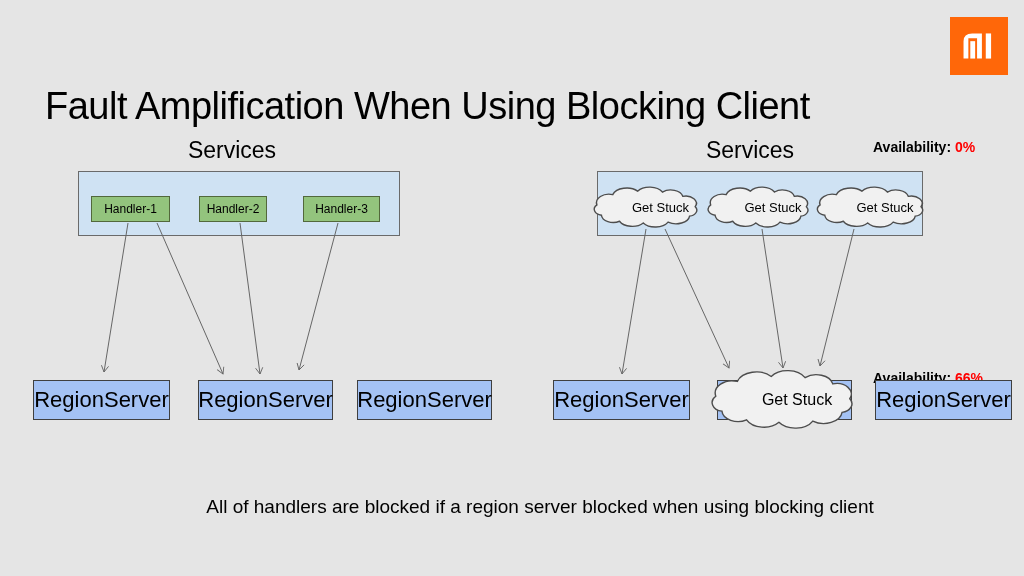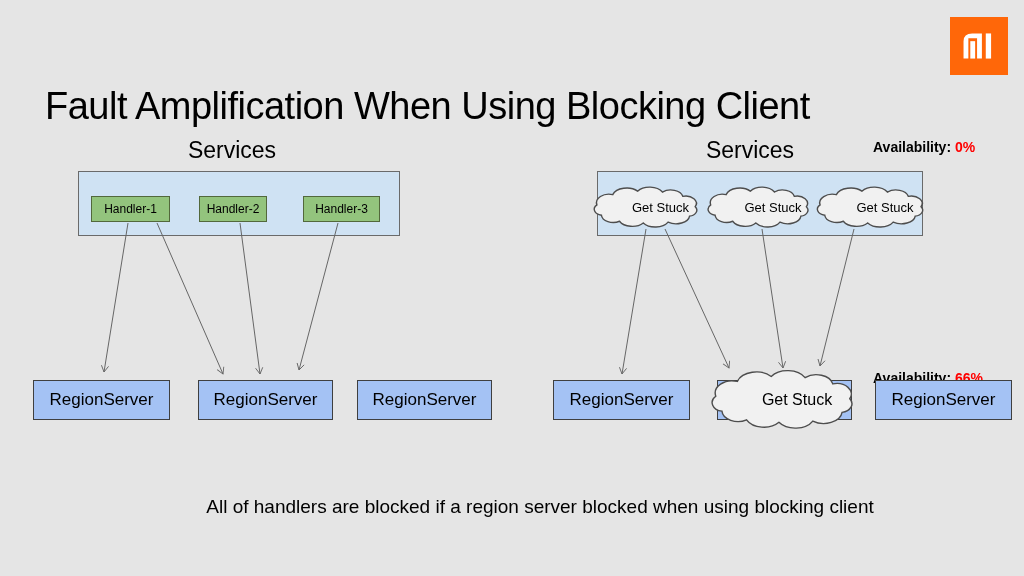--- a/index.html
+++ b/index.html
@@ -20,21 +20,21 @@
     box-sizing:border-box;
   }
   .handler{
     top:196px;height:26px;background:#93c47d;border:1px solid #52683b;
     box-sizing:border-box;display:flex;align-items:center;justify-content:center;
     font-size:12px;z-index:2;
   }
   .rs{
     top:380px;height:40px;background:#a4c2f4;border:1.5px solid #3f3f3f;
     box-sizing:border-box;display:flex;align-items:center;justify-content:center;
-    font-size:17px;z-index:1;
+    font-size:22px;z-index:1;
   }
   .availability{font-size:14px;font-weight:bold;white-space:nowrap;}
   .availability .val{color:#ff0000;}
   .cloud{z-index:3;display:flex;align-items:center;justify-content:center;}
   .cloud svg{position:absolute;inset:0;width:100%;height:100%;}
   .cloud path{fill:#f1f1f1;stroke:#4d4d4d;stroke-width:1.4;vector-effect:non-scaling-stroke;}
   .cloud .cloud-label{position:relative;font-size:13px;z-index:4;margin-left:30px;}
   .cloud.big .cloud-label{font-size:16px;}
   .caption{
     left:28px;top:496px;width:1024px;text-align:center;font-size:19px;

